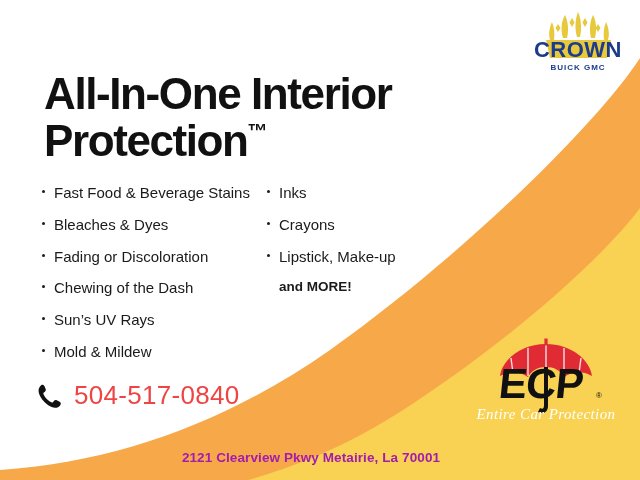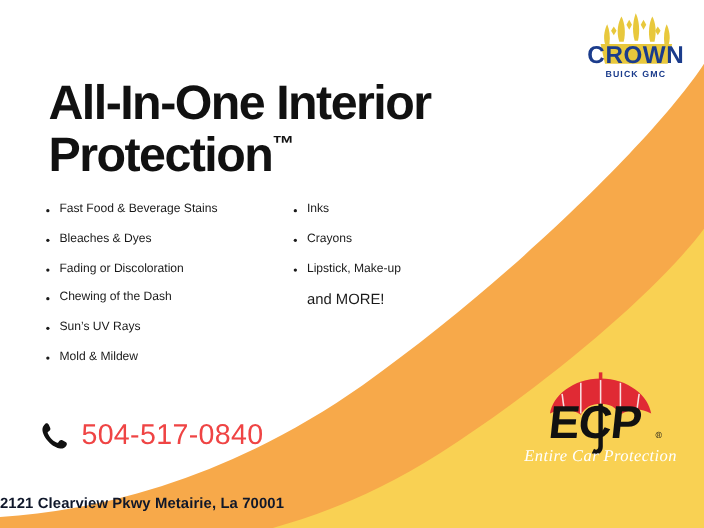--- a/index.html
+++ b/index.html
@@ -47,34 +47,34 @@
     display:flex;
     gap:10px;
   }
   .bullet-col{list-style:none;margin:0;padding:0;}
   #col-left{width:215px;}
   #col-right{width:175px;}
   .bullet-item{
     position:relative;
     padding-left:14px;
     margin-bottom:13px;
-    font-size:11px;
+    font-size:15px;
     color:#1a1a1a;
     line-height:1.25;
     white-space:nowrap;
   }
   .bullet-item::before{
     content:"";
     position:absolute;left:2px;top:6px;
     width:3px;height:3px;border-radius:50%;
     background:#1a1a1a;
   }
   .bullet-item.no-bullet{
     padding-left:14px;
-    font-weight:normal;
+    font-weight:bold;
     font-size:13.5px;
   }
   .bullet-item.no-bullet::before{display:none;}
   
   #phone-row{
     position:absolute;left:34px;top:380px;
     display:flex;align-items:center;gap:12px;
   }
   #phone-icon{width:28px;height:28px;display:block;}
   #phone-number{
@@ -84,24 +84,24 @@
     font-family:"Liberation Sans", sans-serif;
   }
   
   #ecp-logo{
     position:absolute;left:466px;top:336px;width:160px;height:90px;
   }
   #ecp-logo svg{display:block;width:160px;height:90px;}
   
   #address{
     position:absolute;left:0;top:450px;width:622px;
-    text-align:left;
+    text-align:center;
     font-size:13.5px;
     font-weight:bold;
-    color:#0f172a;
+    color:#a21caf;
     letter-spacing:0.1px;
   }
 </style>
 </head>
 <body>
 
 <div id="flyer">
 
   <svg id="bg-svg" viewBox="0 0 640 480" preserveAspectRatio="none">
 

